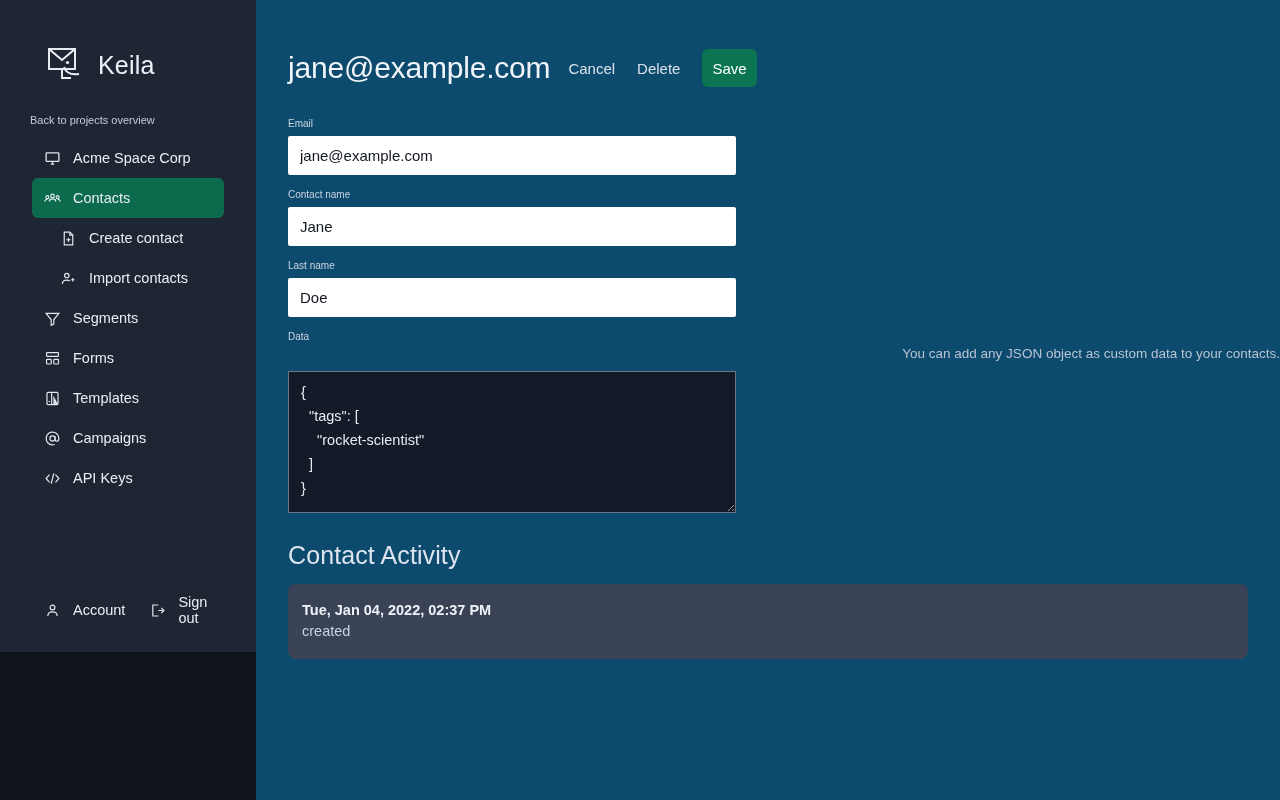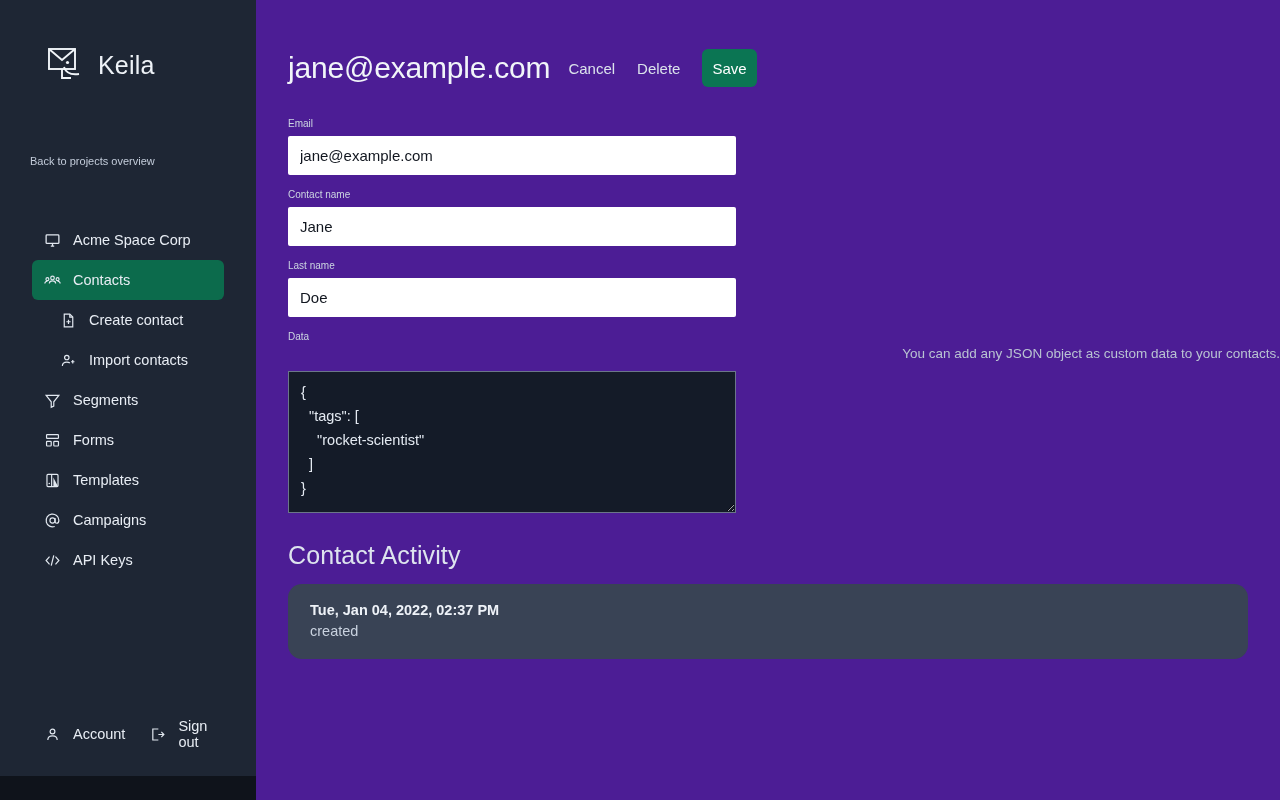--- a/index.html
+++ b/index.html
@@ -13,28 +13,27 @@
   body {
     font-family: "Liberation Sans", sans-serif;
     background: #0f131b;
     color: #e5e9f0;
     display: flex;
   }
 
   
   .sidebar {
     width: 256px;
-    height: 776px;
+    height: 652px;
     background: #1e2634;
     flex: 0 0 256px;
     display: flex;
     flex-direction: column;
     padding: 0;
     position: relative;
-    gap: 41px;
   }
 
   .brand {
     display: flex;
     align-items: center;
     gap: 10px;
     padding: 34px 0 0 46px;
     height: 96px;
   }
   .brand-logo { width: 42px; height: 40px; flex: 0 0 42px; }
@@ -84,21 +83,21 @@
   .nav-icon svg { width: 17px; height: 17px; display: block; }
 
   .nav-spacer { flex: 1 1 auto; }
 
   .nav-bottom { padding: 0 32px 22px 32px; display: flex; }
 
   
   .main {
     flex: 1 1 auto;
     height: 800px;
-    background: #4c1d95;
+    background: #0c4a6e;
     overflow: hidden;
     position: relative;
   }
 
   .header {
     display: flex;
     align-items: center;
     gap: 0;
     padding: 40px 0 0 32px;
     height: 96px;
@@ -182,22 +181,22 @@
     font-size: 25px;
     font-weight: 400;
     color: #dde4ee;
     margin: 28px 0 14px 0;
     letter-spacing: .1px;
   }
 
   .activity-card {
     background: #394355;
     width: 960px;
-    padding: 18px 14px 20px 22px;
-    border-radius: 14px;
+    padding: 18px 14px 20px 14px;
+    border-radius: 8px;
   }
   .activity-date {
     font-size: 14.5px;
     font-weight: bold;
     color: #eef2f8;
     margin-bottom: 5px;
   }
   .activity-type {
     font-size: 14.5px;
     color: #c9d2df;

